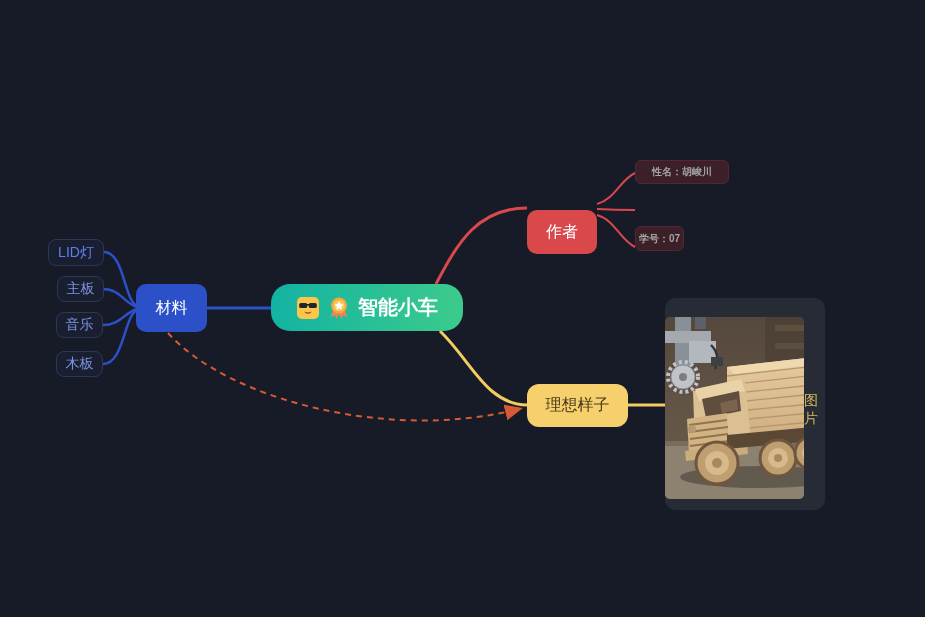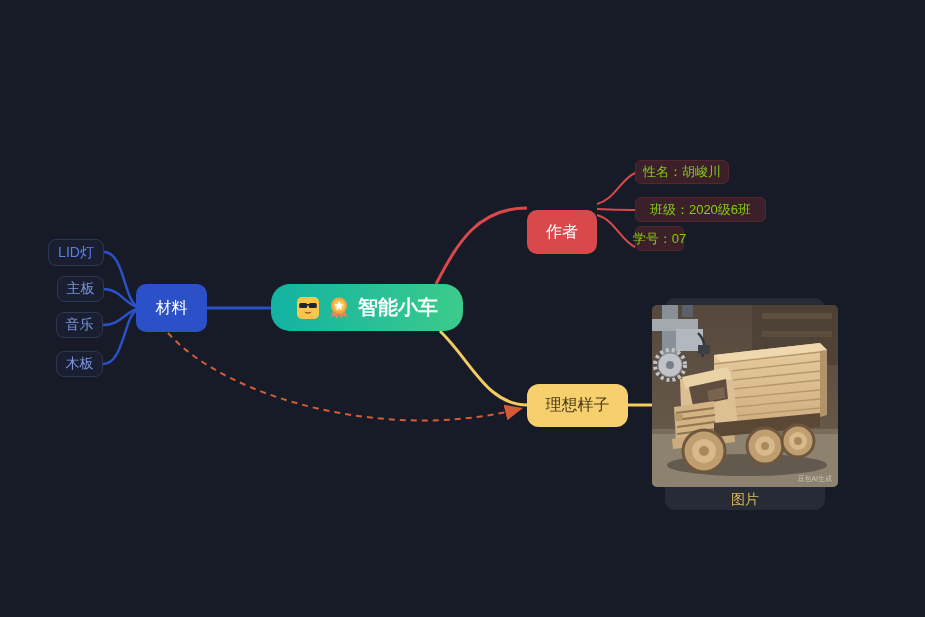--- a/index.html
+++ b/index.html
@@ -28,30 +28,30 @@
     background:#191f31;border:1px solid #2c3854;border-radius:8px;
     color:#7c95e0;font-size:14px;
   }
   .leaf-lid{left:48px;top:239px;width:56px;height:27px;color:#5b80ec;}
   .leaf-zhuban{left:57px;top:276px;width:47px;height:26px;}
   .leaf-yinyue{left:56px;top:312px;width:47px;height:26px;}
   .leaf-muban{left:56px;top:351px;width:47px;height:26px;}
 
   .attr{
     background:#3c2029;border:1px solid #55262e;border-radius:6px;
-    color:#84cc16;font-size:13px;white-space:nowrap;
+    color:#a3a3a3;font-size:10px;white-space:nowrap;font-weight:bold;
   }
   .attr-name{left:635px;top:160px;width:94px;height:24px;}
   .attr-class{left:635px;top:197px;width:131px;height:25px;}
   .attr-number{left:635px;top:226px;width:49px;height:25px;}
 
   .image-card{
     position:absolute;left:665px;top:298px;width:160px;height:212px;
     background:#262b36;border-radius:10px;box-sizing:border-box;
-    display:flex;flex-direction:column;align-items:center;padding-top:7px;
+    display:flex;flex-direction:row;align-items:center;padding-top:7px;
   }
   .photo{
     width:186px;height:182px;border-radius:5px;overflow:hidden;position:relative;
   }
   .photo svg{display:block;}
   .caption{
     margin-top:3px;color:#d9b85c;font-size:14px;line-height:18px;
   }
 </style>
 </head>
@@ -121,23 +121,20 @@
   <div class="node leaf leaf-muban">
     <span>木板</span>
   </div>
 
   <div class="node branch author-node">
     <span>作者</span>
   </div>
   <div class="node attr attr-name">
     <span>性名：胡峻川</span>
   </div>
-  <div class="node attr attr-class">
-    <span>班级：2020级6班</span>
-  </div>
   <div class="node attr attr-number">
     <span>学号：07</span>
   </div>
 
   <div class="node branch ideal-node">
     <span>理想样子</span>
   </div>
 
   <div class="image-card">
     <div class="photo">

